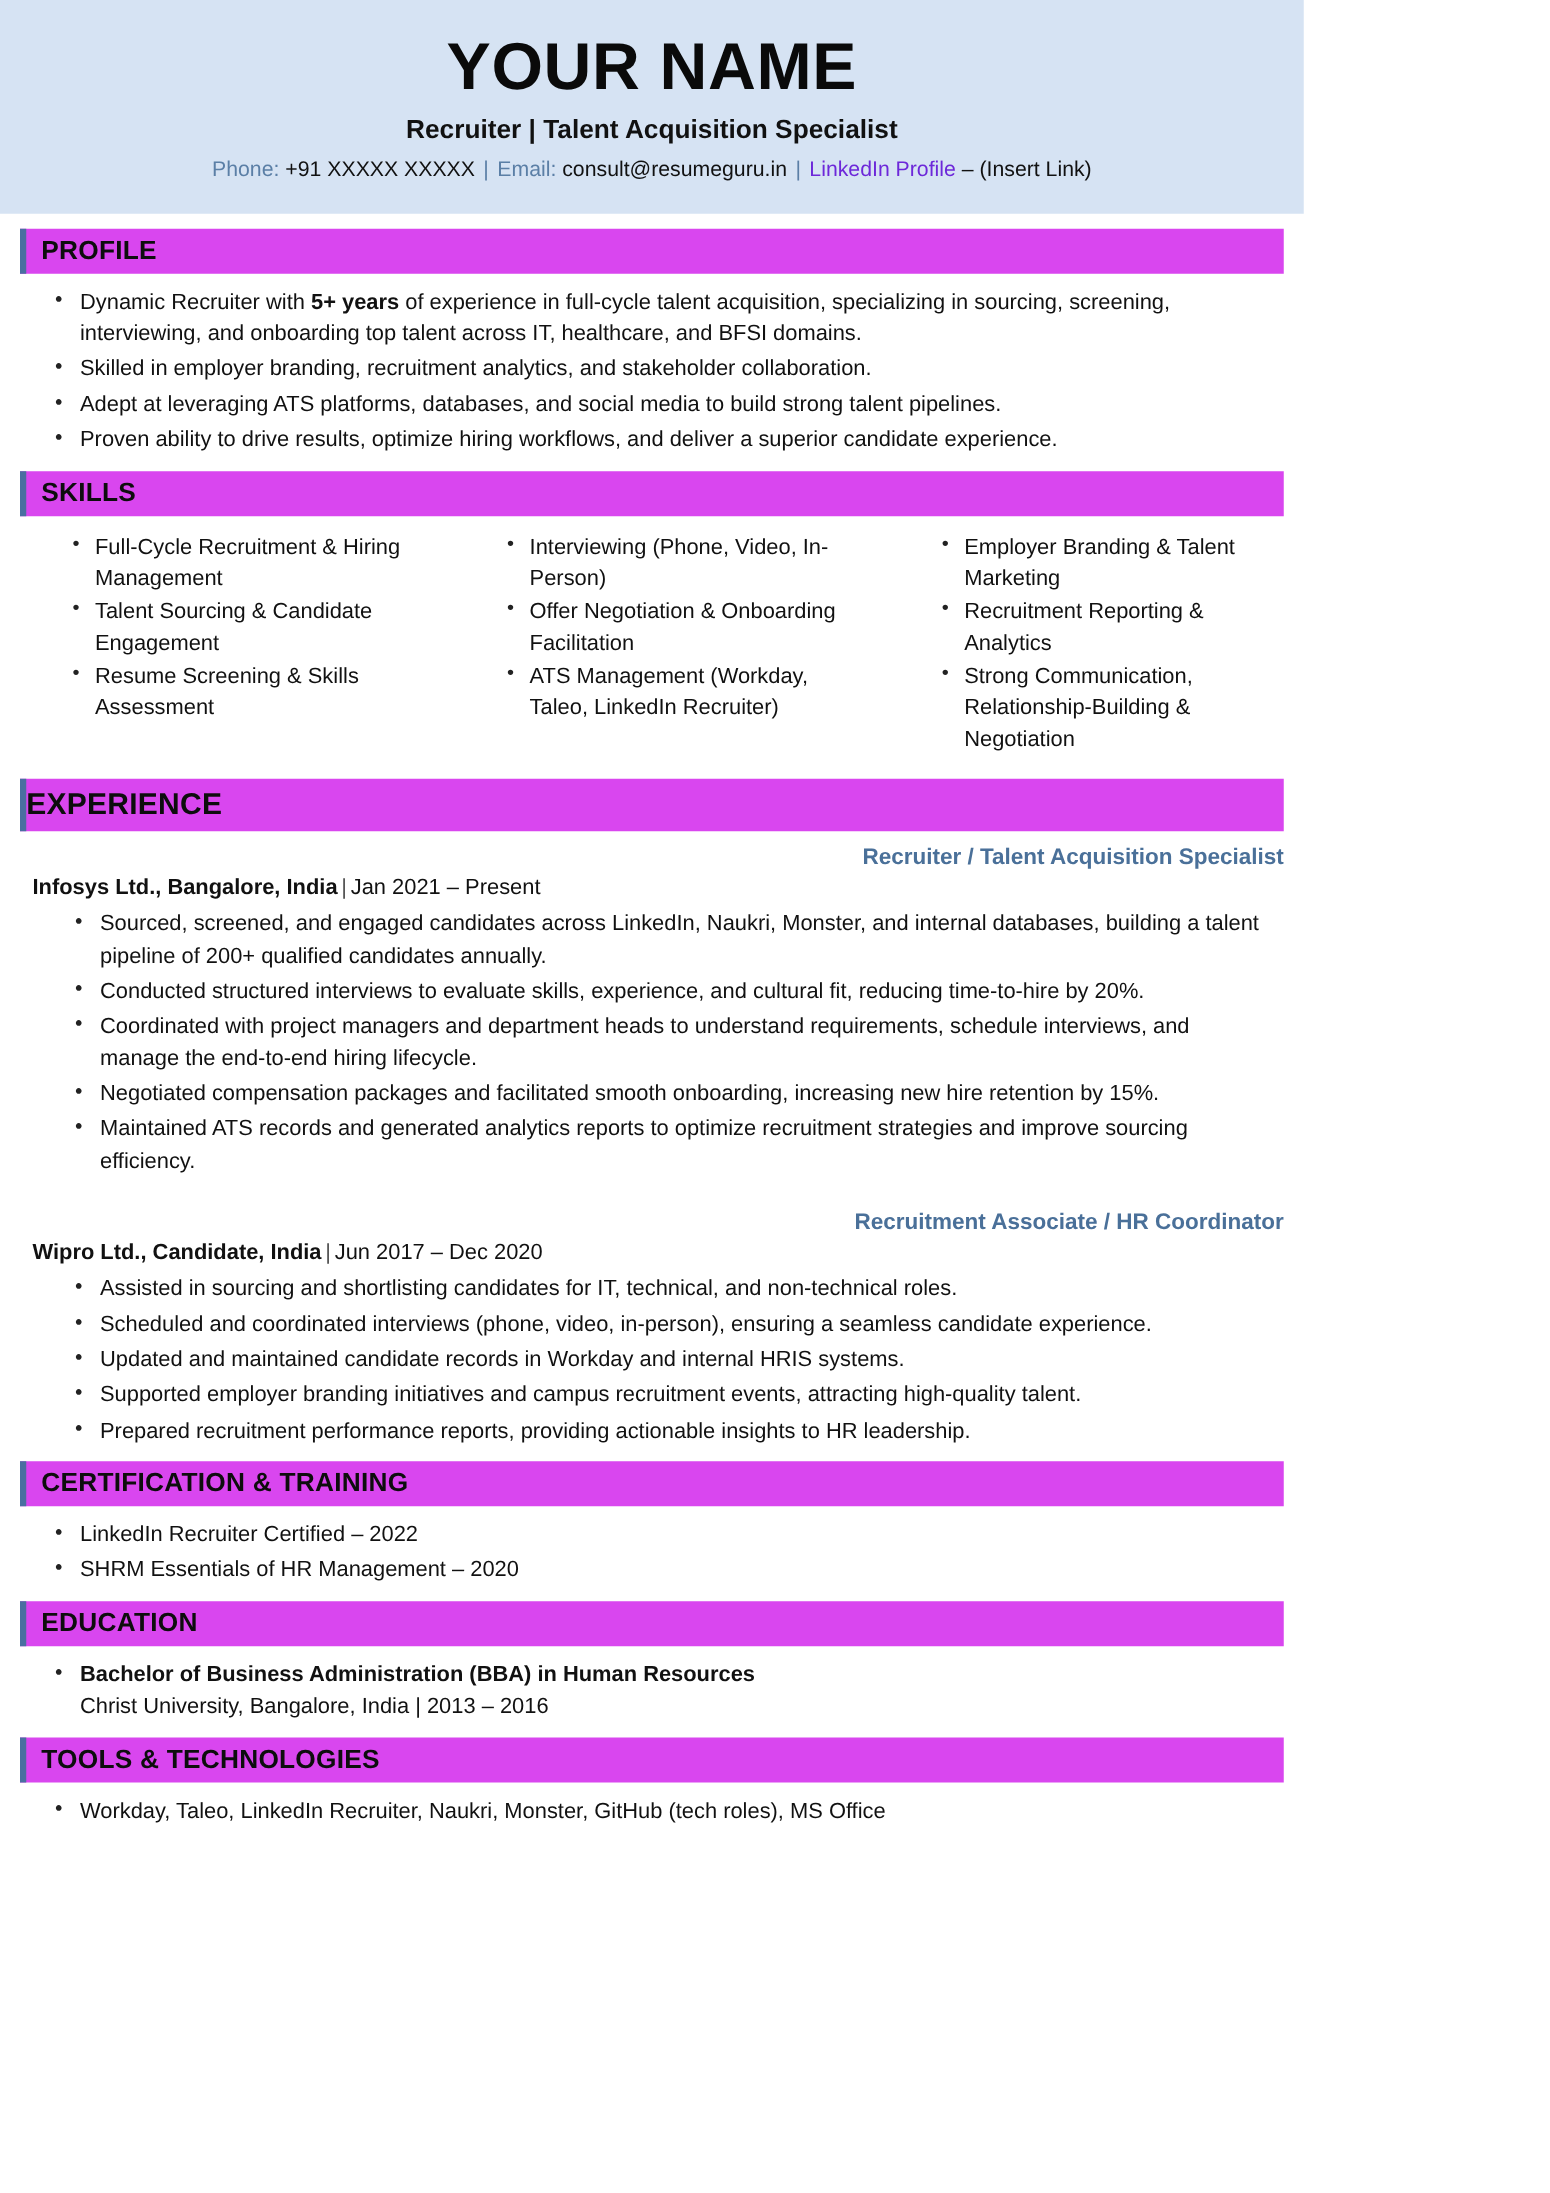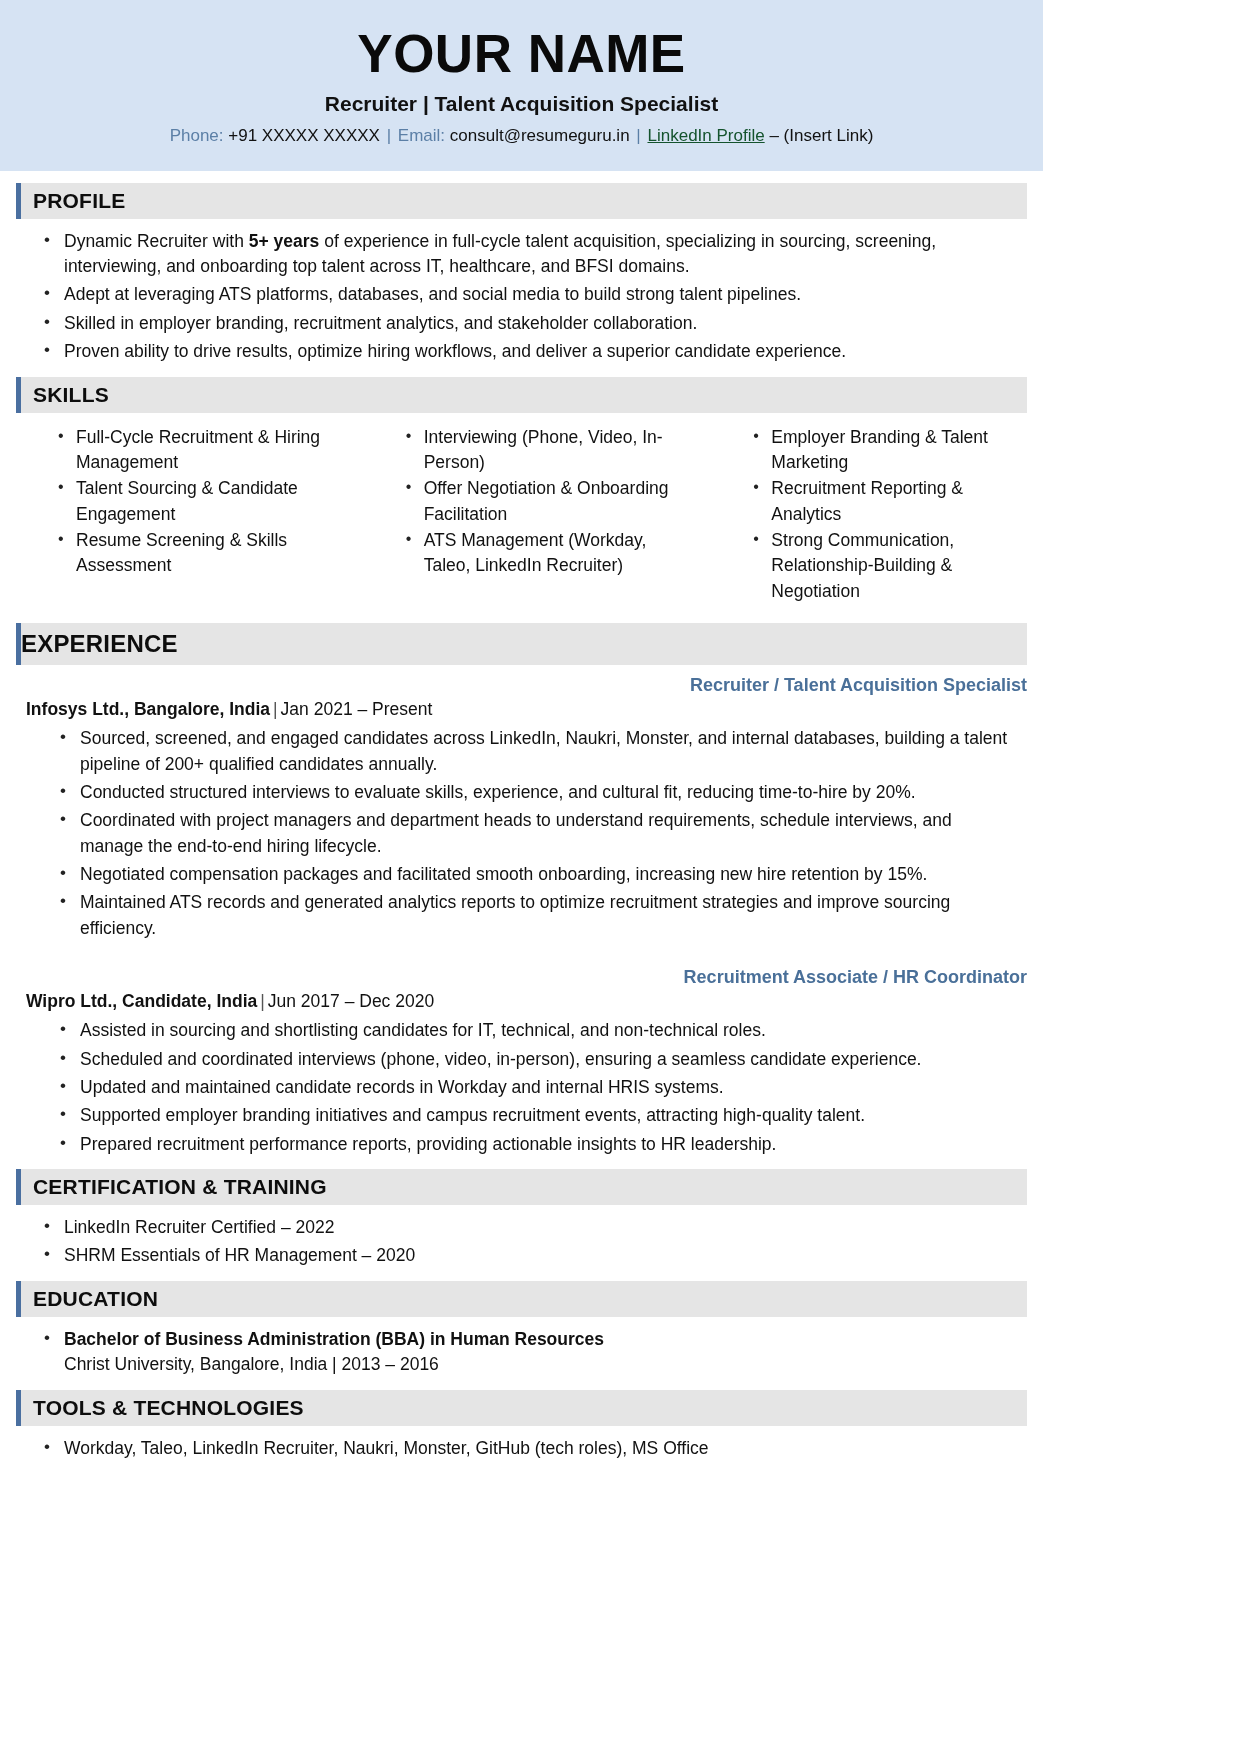--- a/index.html
+++ b/index.html
@@ -34,26 +34,26 @@
     margin: 0 0 9px 0;
     color: #111111;
   }
   .contact {
     font-size: 17px;
     color: #111111;
     line-height: 1.3;
   }
   .contact .lbl { color: #5b7fa6; }
   .contact .sep { color: #5b7fa6; padding: 0 2px; }
-  .contact .lnk { color: #14532d; text-decoration: underline; }
+  .contact .lnk { color: #6d28d9; }
 
   
   .section { padding: 0 16px; }
   .sec-head {
-    background: #e5e5e5;
+    background: #d946ef;
     border-left: 5px solid #4a6fa0;
     padding: 6px 0 6px 12px;
     margin: 12px 0 10px 0;
     font-size: 21px;
     font-weight: bold;
     letter-spacing: 0.2px;
     color: #0d0d0d;
   }
   .sec-head.big { font-size: 24px; padding: 7px 0 7px 0; }
 
@@ -150,22 +150,22 @@
     </div>
   </div>
 
   <div class="section">
     <div class="sec-head">PROFILE</div>
   </div>
   <ul class="bl">
     <li>
       <span>Dynamic Recruiter with </span><span class="b">5+ years</span><span> of experience in full-cycle talent acquisition, specializing in sourcing, screening, interviewing, and onboarding top talent across IT, healthcare, and BFSI domains.</span>
     </li>
+    <li>Skilled in employer branding, recruitment analytics, and stakeholder collaboration.</li>
     <li>Adept at leveraging ATS platforms, databases, and social media to build strong talent pipelines.</li>
-    <li>Skilled in employer branding, recruitment analytics, and stakeholder collaboration.</li>
     <li>Proven ability to drive results, optimize hiring workflows, and deliver a superior candidate experience.</li>
   </ul>
 
   <div class="section">
     <div class="sec-head">SKILLS</div>
   </div>
   <div class="skills-wrap">
     <div class="skills-col">
       <ul>
         <li>Full-Cycle Recruitment &amp; Hiring Management</li>

